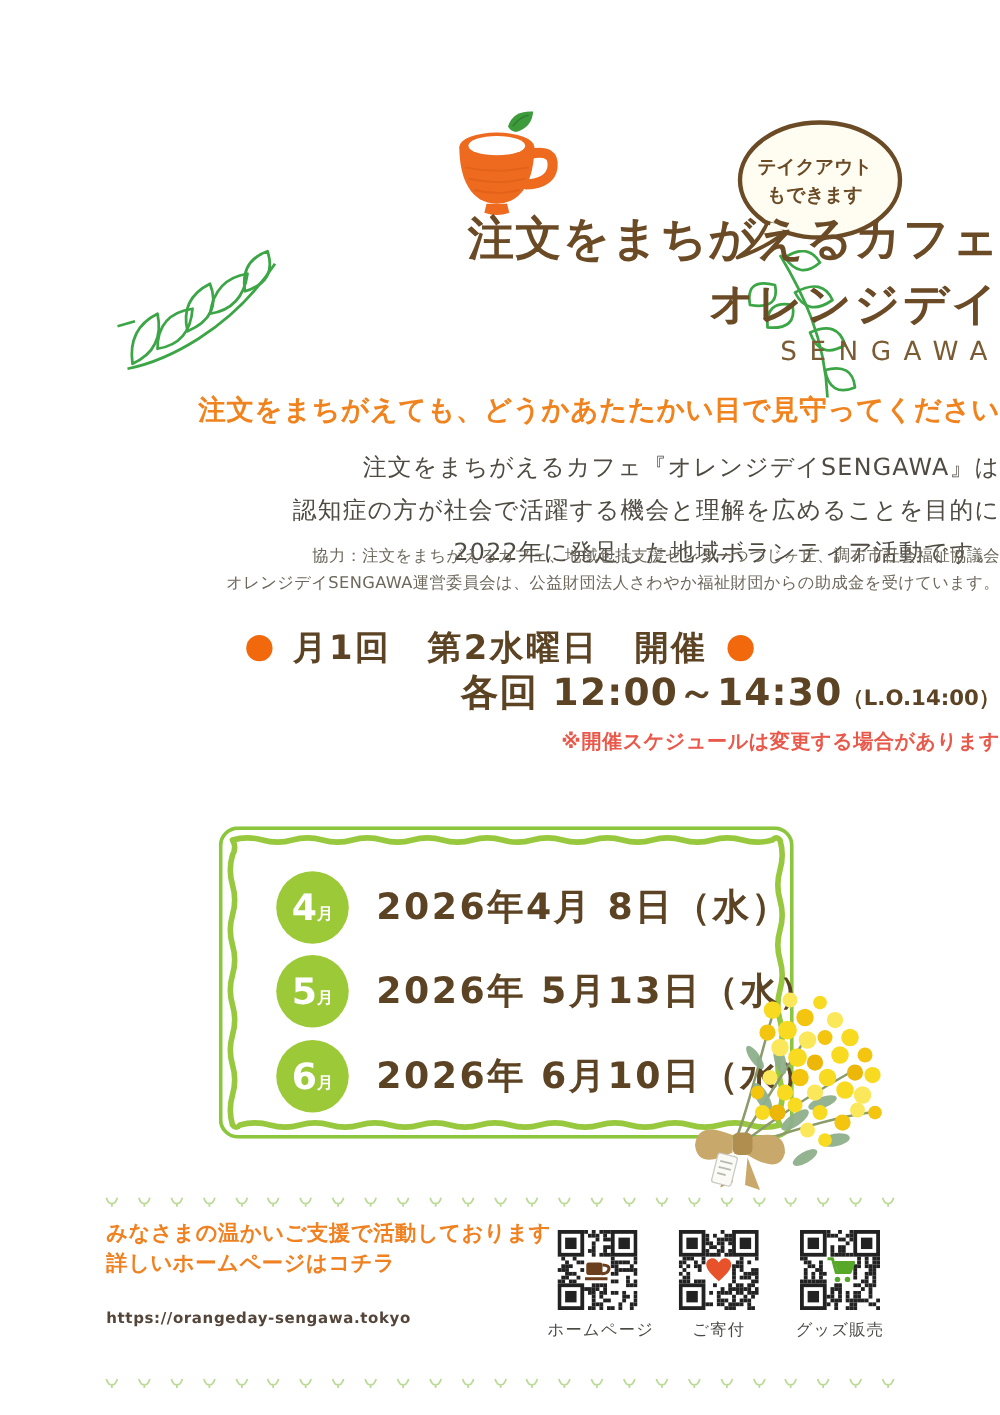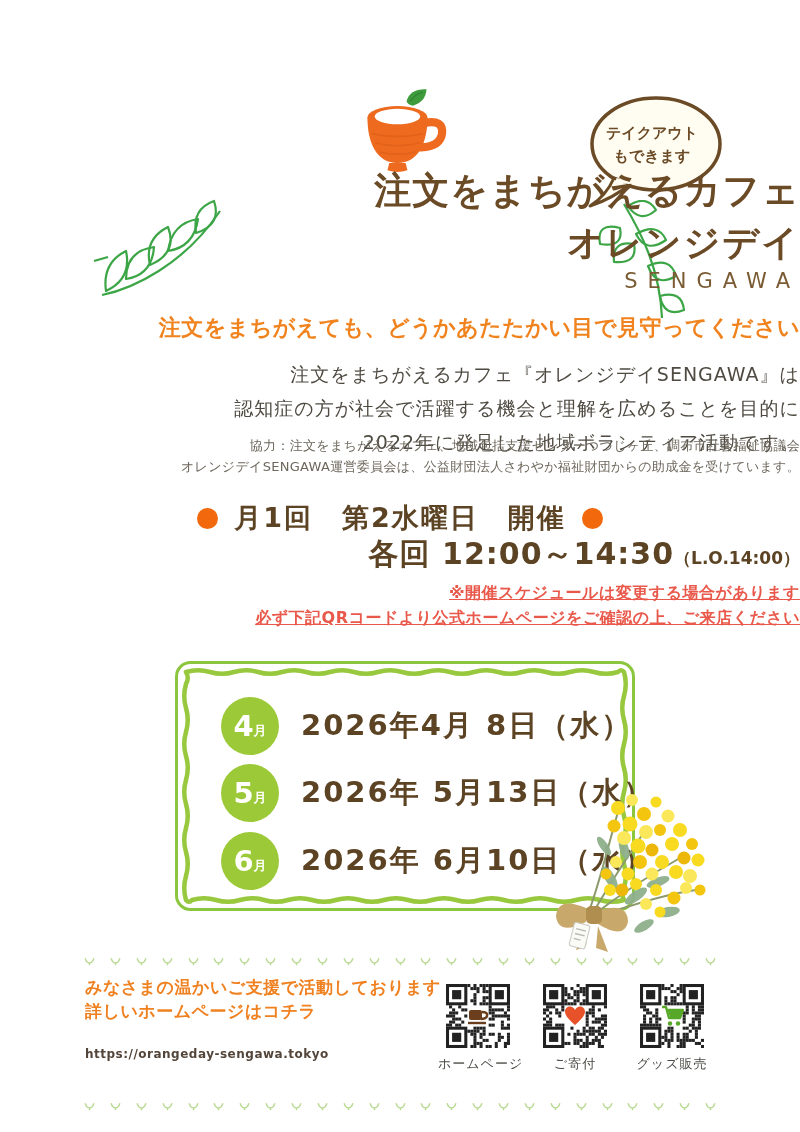--- a/index.html
+++ b/index.html
@@ -24,21 +24,21 @@
 
   .slogan{top:297px;font-size:22px;font-weight:bold;color:#F0831E;letter-spacing:.5px;}
   .intro{top:341px;font-size:19px;line-height:34px;color:#4F4B42;letter-spacing:1px;}
   .credits{top:419px;font-size:13px;line-height:21px;color:#6D675C;letter-spacing:.3px;}
 
   .sched-heading{top:484px;display:flex;justify-content:center;align-items:center;gap:16px;
     font-size:27px;font-weight:bold;color:#5C4323;letter-spacing:2px;}
   .dot{width:21px;height:21px;border-radius:50%;background:#F2690D;display:inline-block;}
   .time-line{top:518px;font-size:30px;font-weight:bold;color:#5C4323;letter-spacing:1px;}
   .time-lo{font-size:17px;letter-spacing:0;}
-  .notes{top:564px;font-size:16px;line-height:25px;color:#E9594B;font-weight:bold;letter-spacing:.5px;text-decoration:underline;}
+  .notes{top:564px;font-size:16px;line-height:25px;color:#E9594B;font-weight:bold;letter-spacing:.5px;}
 
   
   .date-box{left:175px;top:645px;width:460px;height:250px;}
   .date-box svg.frame{position:absolute;left:0;top:0;}
   .date-row{position:absolute;left:46px;display:flex;align-items:center;gap:22px;height:58px;}
   .month-badge{width:58px;height:58px;border-radius:50%;background:#9CC937;color:#ffffff;
     display:flex;align-items:center;justify-content:center;flex:0 0 58px;}
   .m-num{font-size:29px;font-weight:bold;line-height:1;}
   .m-unit{font-size:13px;font-weight:bold;margin-top:10px;}
   .date-text{font-size:29px;font-weight:bold;color:#5C4323;letter-spacing:2px;white-space:nowrap;text-align:center;}
@@ -127,21 +127,20 @@
     <span class="dot"></span>
     <span>月1回　第2水曜日　開催</span>
     <span class="dot"></span>
   </div>
   <div class="abs centered time-line">
     <span>各回 12:00～14:30</span><span class="time-lo">（L.O.14:00）</span>
   </div>
 
   <div class="abs centered notes">
     <div>※開催スケジュールは変更する場合があります</div>
-    <div>必ず下記QRコードより公式ホームページをご確認の上、ご来店ください</div>
   </div>
 
   <div class="abs date-box">
     <svg class="frame" width="460" height="250" viewBox="0 0 460 250">
       <rect x="1.5" y="1.5" width="457" height="247" rx="14" fill="#FFFFFF" stroke="#8CC63E" stroke-width="3"></rect>
       <path id="wavy-border" fill="none" stroke="#97C83D" stroke-width="4.5" stroke-linejoin="round" d="M 11,11 Q 23,7.5 35,11 Q 47,14.5 59,11 Q 71,7.5 83,11 Q 95,14.5 107,11 Q 119,7.5 131,11 Q 143,14.5 155,11 Q 167,7.5 179,11 Q 191,14.5 203,11 Q 215,7.5 227,11 Q 239,14.5 251,11 Q 263,7.5 275,11 Q 287,14.5 299,11 Q 311,7.5 323,11 Q 335,14.5 347,11 Q 359,7.5 371,11 Q 383,14.5 395,11 Q 407,7.5 419,11 Q 431,14.5 443,11 Q 446,7.5 449,11 Q 452.5,23 449,35 Q 445.5,47 449,59 Q 452.5,71 449,83 Q 445.5,95 449,107 Q 452.5,119 449,131 Q 445.5,143 449,155 Q 452.5,167 449,179 Q 445.5,191 449,203 Q 452.5,215 449,227 Q 445.5,233 449,239 Q 437,242.5 425,239 Q 413,235.5 401,239 Q 389,242.5 377,239 Q 365,235.5 353,239 Q 341,242.5 329,239 Q 317,235.5 305,239 Q 293,242.5 281,239 Q 269,235.5 257,239 Q 245,242.5 233,239 Q 221,235.5 209,239 Q 197,242.5 185,239 Q 173,235.5 161,239 Q 149,242.5 137,239 Q 125,235.5 113,239 Q 101,242.5 89,239 Q 77,235.5 65,239 Q 53,242.5 41,239 Q 29,235.5 17,239 Q 14,242.5 11,239 Q 7.5,227 11,215 Q 14.5,203 11,191 Q 7.5,179 11,167 Q 14.5,155 11,143 Q 7.5,131 11,119 Q 14.5,107 11,95 Q 7.5,83 11,71 Q 14.5,59 11,47 Q 7.5,35 11,23 Q 14.5,17 11,11 Z"></path>
     </svg>
     <div class="date-row" style="top:36px;">
       <div class="month-badge">
           <span class="m-num">4</span>

